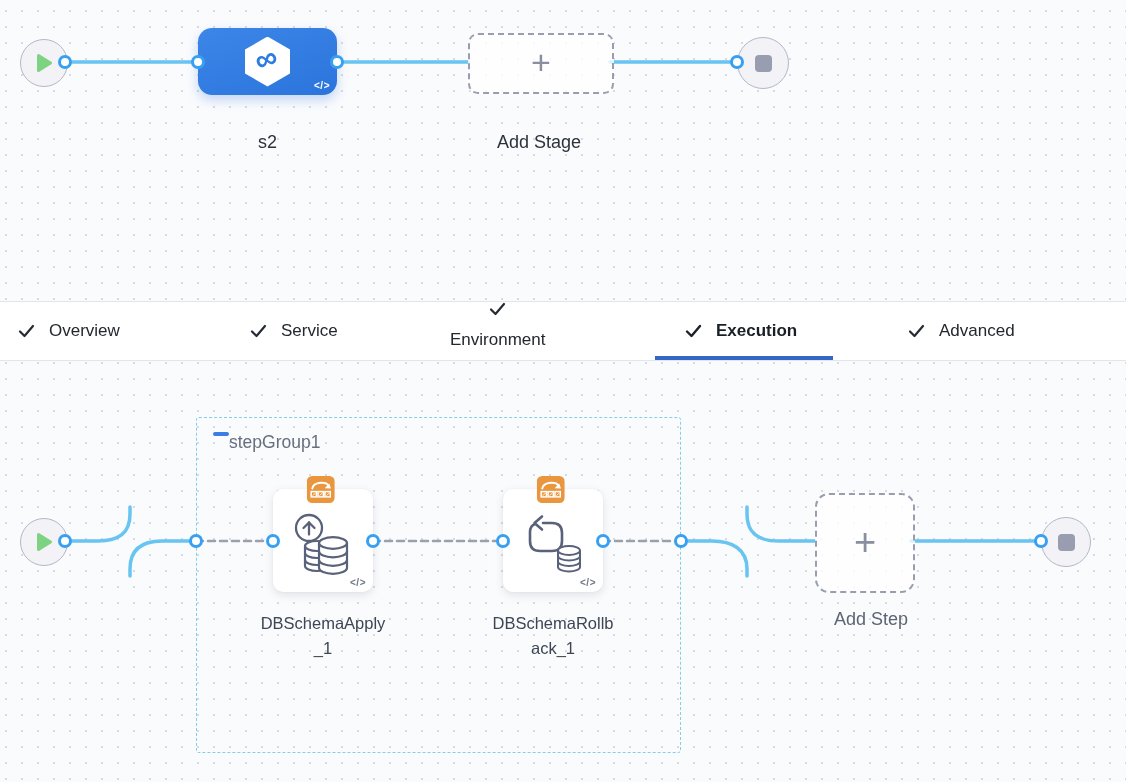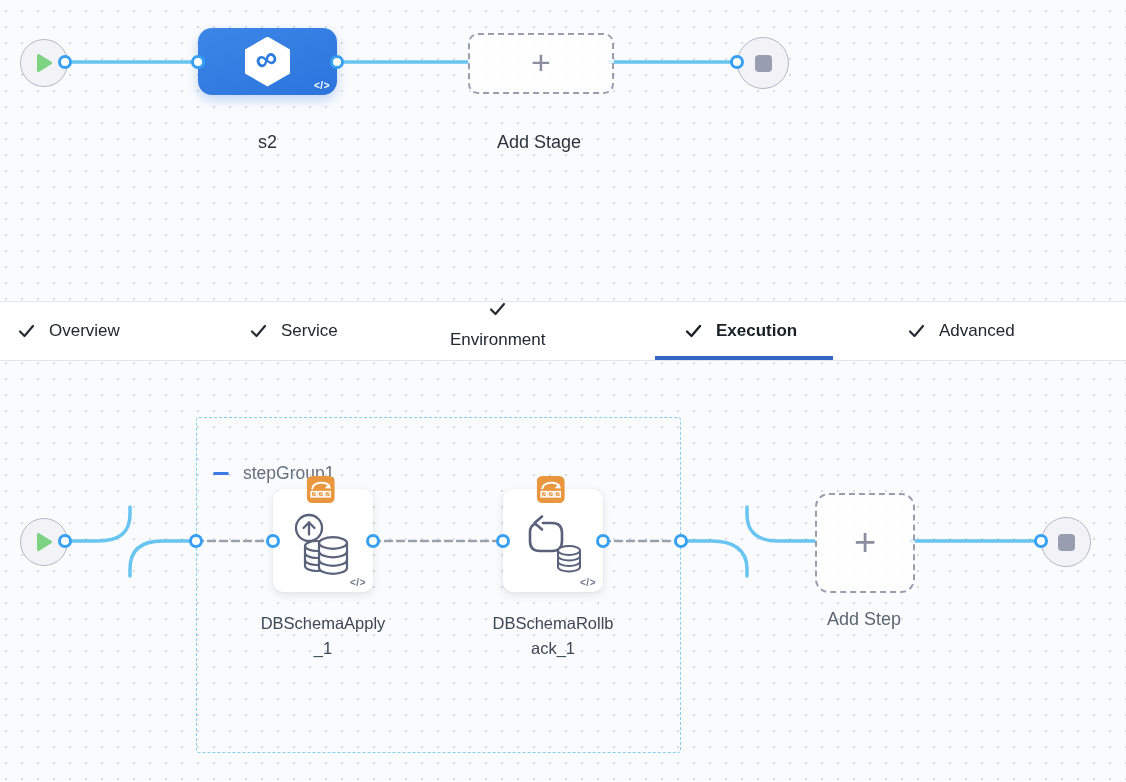--- a/index.html
+++ b/index.html
@@ -53,21 +53,21 @@
     position:absolute;top:0;height:100%;display:flex;align-items:center;gap:14px;
     font-size:17px;color:#23282f;cursor:pointer;
   }
   .tab.active{font-weight:bold;color:#191f26;}
   .tab-underline{position:absolute;left:655px;bottom:0;width:178px;height:4px;background:#3566c5;z-index:6;}
   
   .step-group{
     position:absolute;left:196px;top:417px;width:485px;height:336px;
     border:1.5px dashed #85cde9;border-radius:3px;z-index:1;box-sizing:border-box;
   }
-  .group-header{position:absolute;left:213px;top:432px;display:flex;align-items:center;gap:14px;z-index:3;margin-top:31px;}
+  .group-header{position:absolute;left:213px;top:432px;display:flex;z-index:3;}
   .minus-icon{width:16px;height:3.5px;background:#3b7de2;border-radius:2px;cursor:pointer;}
   .group-name{font-size:17.5px;color:#66707f;}
   .step-card{
     position:absolute;top:489px;width:100px;height:103px;background:#fff;border-radius:10px;
     box-shadow:0 3px 8px rgba(96,97,112,.16),0 0 2px rgba(40,41,61,.06);
     z-index:3;cursor:pointer;
   }
   .badge{position:absolute;top:-13px;left:50%;transform:translateX(-58%);}
   .step-icon{position:absolute;left:50%;top:54%;transform:translate(-50%,-50%);}
 </style>
@@ -239,21 +239,21 @@
   <div class="dashed-add" style="left:815px;top:493px;width:96px;height:96px;border-radius:14px;">
     <span class="plus-glyph" style="font-size:38px;">+</span>
   </div>
 
   <div class="node-circle" style="left:1041px;top:517px;width:48px;height:48px;">
     <div class="stop-square"></div>
   </div>
 
   <div class="canvas-label step-label" style="left:260px;top:611px;width:126px;">DBSchemaApply_1</div>
   <div class="canvas-label step-label" style="left:490px;top:611px;width:126px;text-align:center;">DBSchemaRollback_1</div>
-  <div class="canvas-label mid-label" style="left:761px;top:609px;width:140px;text-align:right;">Add Step</div>
+  <div class="canvas-label mid-label" style="left:801px;top:609px;width:140px;">Add Step</div>
 
   <div class="port" style="left:65px;top:541px;"></div>
   <div class="port" style="left:196px;top:541px;"></div>
   <div class="port" style="left:273px;top:541px;"></div>
   <div class="port" style="left:373px;top:541px;"></div>
   <div class="port" style="left:503px;top:541px;"></div>
   <div class="port" style="left:603px;top:541px;"></div>
   <div class="port" style="left:681px;top:541px;"></div>
   <div class="port" style="left:1041px;top:541px;"></div>
 

